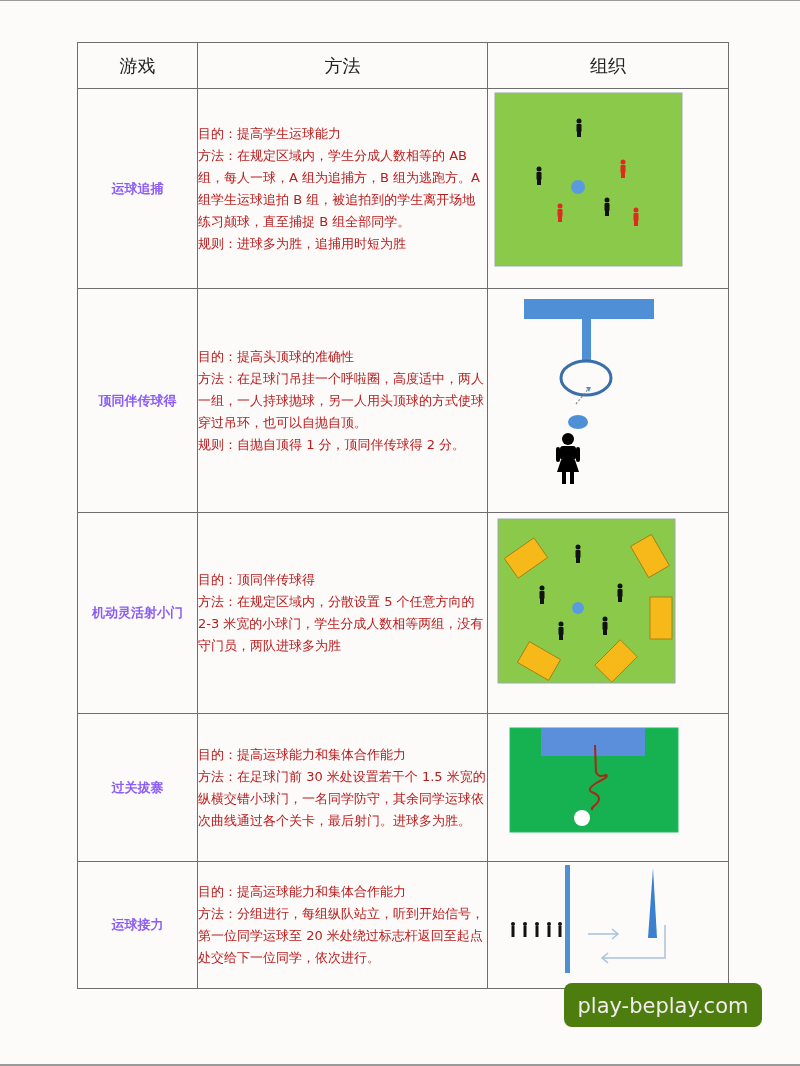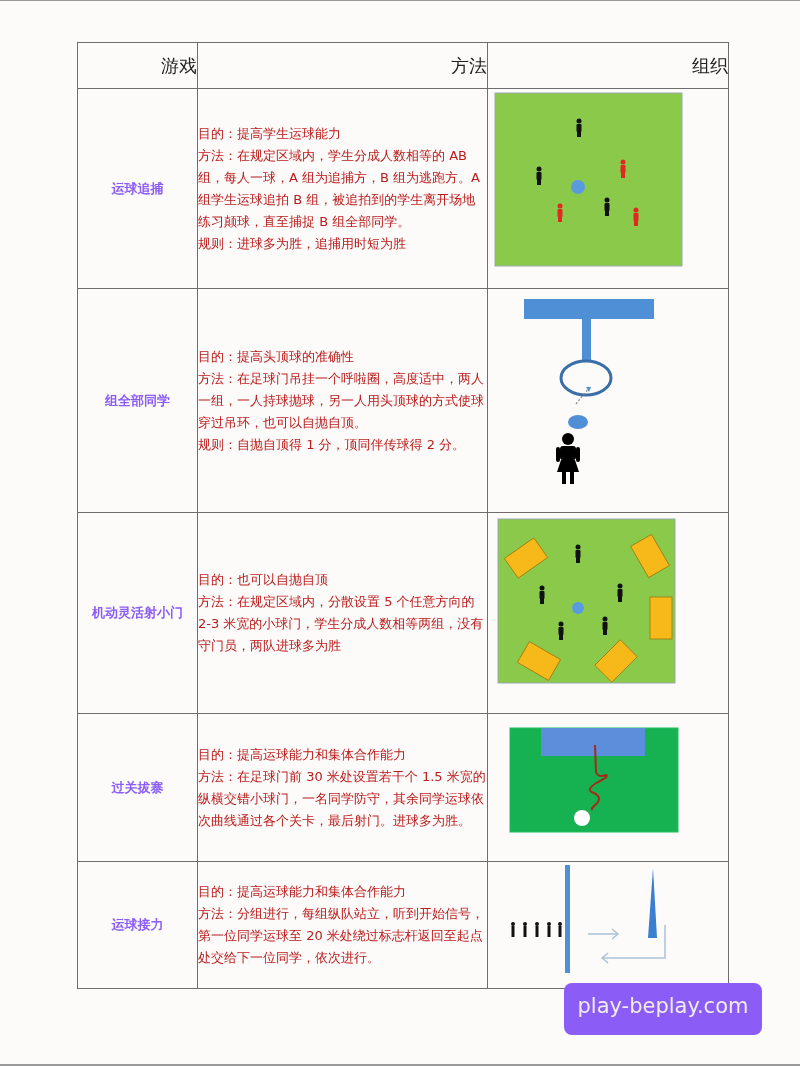--- a/index.html
+++ b/index.html
@@ -11,28 +11,28 @@
   }
   .topline { position:absolute; left:0; top:0; width:800px; height:1px; background:#9a9a9a; }
   .botline { position:absolute; left:0; top:1064px; width:800px; height:2px; background:#9a9a9a; }
   table.main {
     position:absolute; left:77px; top:42px; width:651px;
     border-collapse:collapse; table-layout:fixed;
   }
   table.main td, table.main th {
     border:1px solid #6e6e6e; padding:0; vertical-align:middle;
   }
-  th { font-weight:normal; font-size:18px; height:45px; text-align:right; color:#222; }
+  th { font-weight:normal; font-size:18px; height:45px; text-align:center; color:#222; }
   td.name { text-align:center; font-weight:bold; font-size:13px; color:#8b5cf6; }
   td.method { font-size:13px; line-height:22px; padding:0 6px 0 8px; color:#b91c1c; }
   td.method p { margin:0; }
   td.org { position:relative; }
   .wm {
-    position:absolute; left:564px; top:983px; width:198px; height:52px;
-    background:#8b5cf6; border-radius:8px; color:#f2ecec;
+    position:absolute; left:564px; top:983px; width:198px; height:44px;
+    background:#4d7c0f; border-radius:8px; color:#f2ecec;
     font-size:21px; line-height:46px; text-align:center;
     font-family:"DejaVu Sans",sans-serif;
   }
   svg { display:block; }
 </style>
 </head>
 <body>
 
 <div class="topline"></div>
 
@@ -80,21 +80,21 @@
               <rect x="70" y="128" width="4" height="5"></rect>
           <circle cx="148" cy="121" r="2.5"></circle>
               <rect x="145.5" y="124" width="5" height="8" rx="1"></rect>
               <rect x="146" y="132" width="4" height="5"></rect>
         </g>
       </svg>
     </td>
   </tr>
 
   <tr style="height:223px">
-    <td class="name">组全部同学</td>
+    <td class="name">顶同伴传球得</td>
     <td class="method">
       <p>目的：提高头顶球的准确性</p>
       <p>方法：在足球门吊挂一个呼啦圈，高度适中，两人一组，一人持球抛球，另一人用头顶球的方式使球穿过吊环，也可以自抛自顶。</p>
       <p>规则：自抛自顶得 1 分，顶同伴传球得 2 分。</p>
     </td>
     <td class="org">
       <svg width="241" height="223" viewBox="0 0 241 223">
         <rect x="36" y="10" width="130" height="20" fill="#4f8fd6"></rect>
         <rect x="94" y="30" width="9" height="41" fill="#4f8fd6"></rect>
         <ellipse cx="98" cy="89" rx="25" ry="17" fill="none" stroke="#3a6ea8" stroke-width="3"></ellipse>
@@ -110,21 +110,21 @@
           <rect x="68" y="158" width="4" height="15" rx="2"></rect>
               <rect x="88" y="158" width="4" height="15" rx="2"></rect>
         </g>
       </svg>
     </td>
   </tr>
 
   <tr style="height:200px">
     <td class="name">机动灵活射小门</td>
     <td class="method">
-      <p>目的：也可以自抛自顶</p>
+      <p>目的：顶同伴传球得</p>
       <p>方法：在规定区域内，分散设置 5 个任意方向的 2-3 米宽的小球门，学生分成人数相等两组，没有守门员，两队进球多为胜</p>
     </td>
     <td class="org">
       <svg width="241" height="200" viewBox="0 0 241 200">
         <rect x="10" y="6" width="177" height="164" fill="#8bc94a" stroke="#9aa" stroke-width="1"></rect>
         <g fill="#f7b81a" stroke="#9a7a10" stroke-width="0.8">
           <rect x="-18" y="-12" width="36" height="24" transform="translate(38,45) rotate(-35)"></rect>
           <rect x="-12" y="-18" width="24" height="36" transform="translate(162,43) rotate(-30)"></rect>
           <rect x="162" y="84" width="22" height="42"></rect>
           <rect x="-18" y="-12" width="36" height="24" transform="translate(51,148) rotate(30)"></rect>

